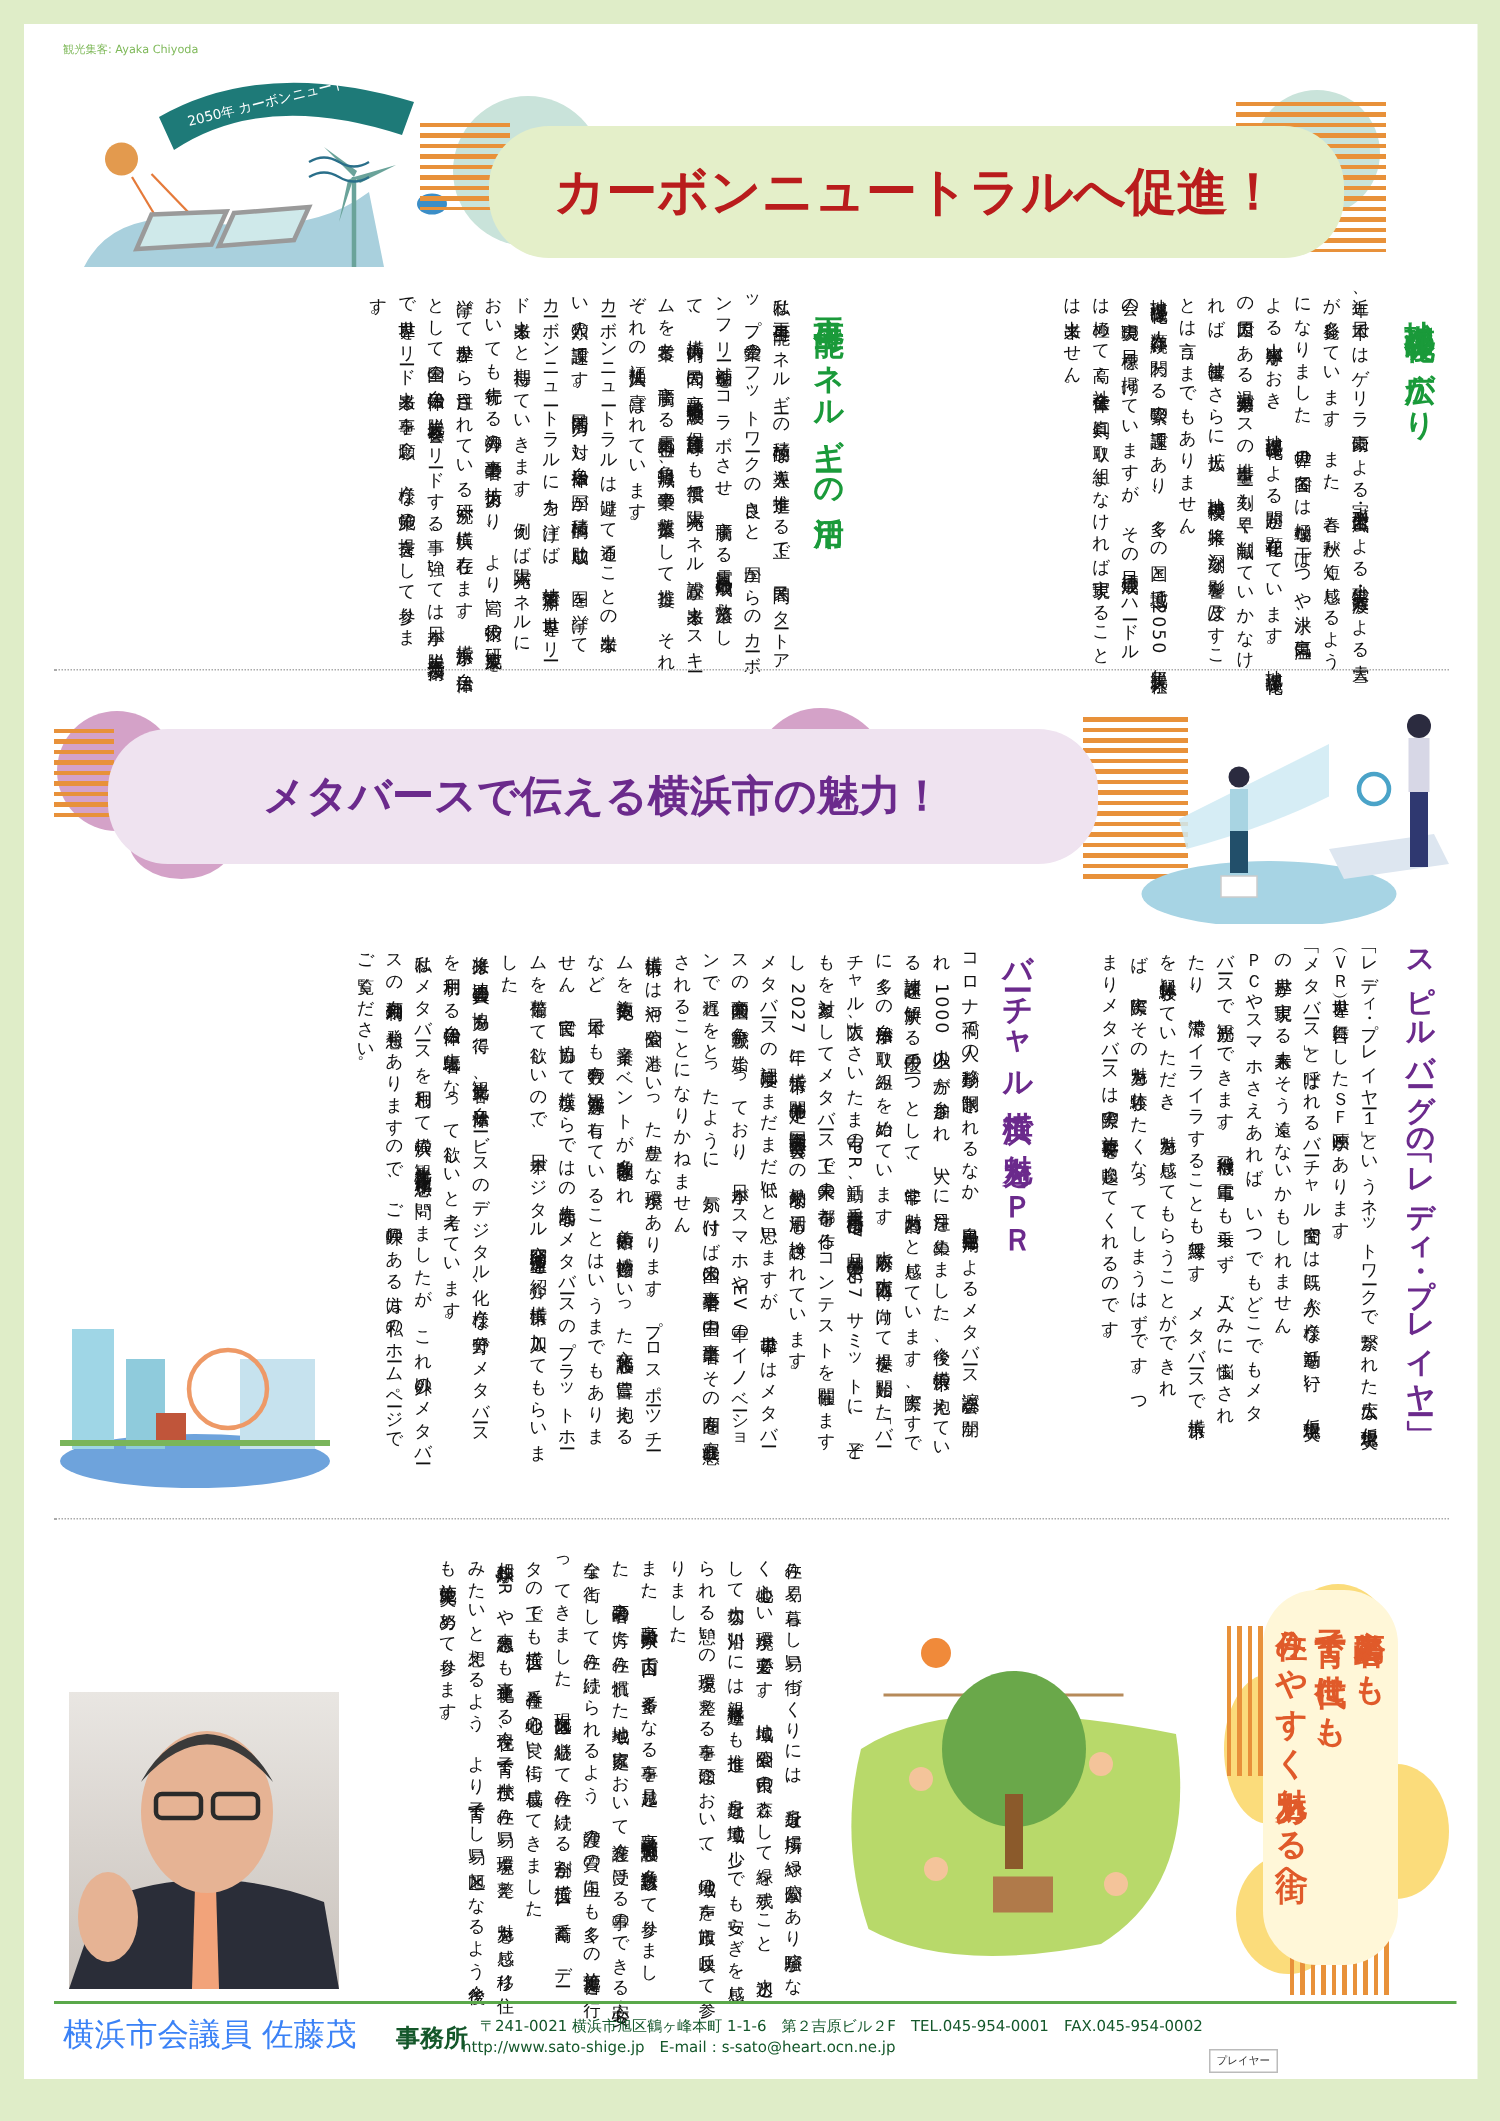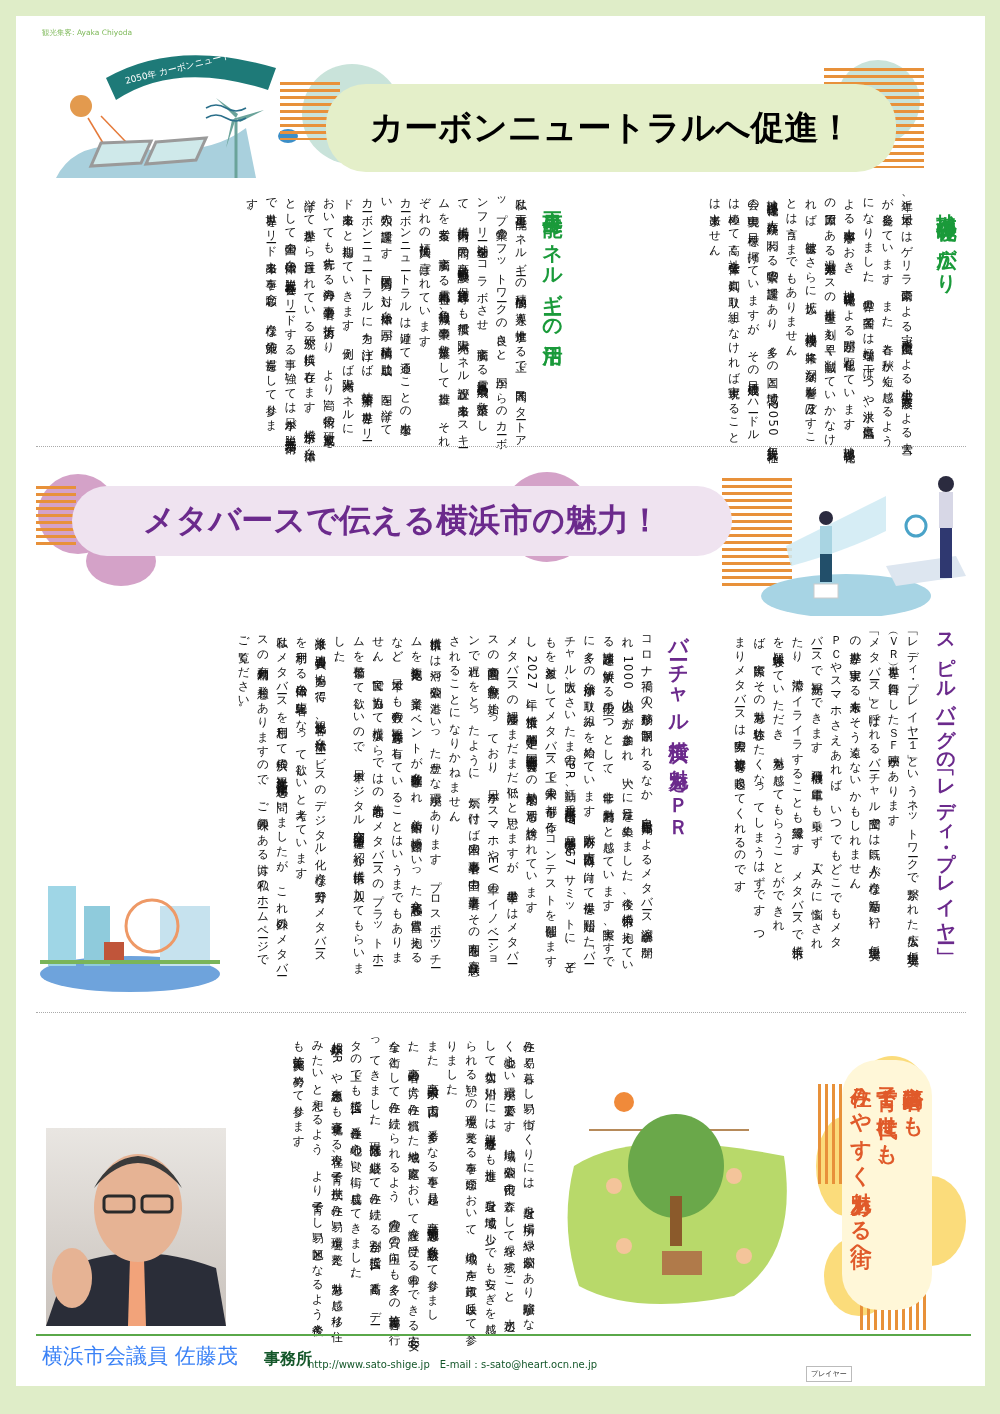--- a/index.html
+++ b/index.html
@@ -38,38 +38,38 @@
       <path d="M190 80 L170 60 L192 76 Z M190 80 L218 72 L194 84 Z M190 80 L180 110 L186 82 Z" fill="#6aa39a"></path>
       <path d="M160 70 q10 -6 20 0 q10 6 20 0 M160 80 q10 -6 20 0 q10 6 20 0" stroke="#2a6f8a" fill="none" stroke-width="1.5"></path>
       <ellipse cx="242" cy="98" rx="10" ry="7" fill="#3b8ec7"></ellipse>
     </svg>
   </div>
 
   <div class="blob" style="left:286px;top:48px;width:100px;height:100px;background:#c9e3da"></div>
   <div class="blob" style="left:820px;top:44px;width:84px;height:84px;background:#c9e3da"></div>
   <div class="stripes" style="left:264px;top:66px;width:60px;height:58px"></div>
   <div class="stripes" style="left:808px;top:52px;width:100px;height:100px"></div>
-  <div class="banner" style="left:310px;top:68px;width:570px;height:88px;background:#e4efc9;font-size:34px;color:#000000">カーボンニュートラルへ促進！</div>
+  <div class="banner" style="left:310px;top:68px;width:570px;height:88px;background:#e4efc9;font-size:34px;color:#b91c1c">カーボンニュートラルへ促進！</div>
 
   <div class="abs vhead" style="left:918px;top:182px;color:#1a9a3a">地球温暖化の広がり</div>
   <div class="abs vt" style="left:580px;top:174px;height:254px;width:320px">近年、日本ではゲリラ豪雨による冠水・大型台風による土砂災害・大寒波による大雪が多発しています。また、春と秋が短く感じるようになりました。世界の各国では極端な干ばつや洪水、高気温による山火事等がおき、地球温暖化による問題が顕在化しています。地球温暖化の原因である温室効果ガスの排出量を一刻も早く削減していかなければ、被害はさらに拡大し、地球規模の将来に深刻な影響を及ぼすことは言うまでもありません。
 地球温暖化は人類存続に関わる喫緊の課題であり、多くの国と地域で「2050年脱炭素社会の実現」の目標を掲げていますが、その目標達成のハードルは極めて高く社会全体で真剣に取り組まなければ実現することは出来ません。</div>
 
   <div class="abs vhead" style="left:524px;top:180px;color:#1a9a3a">再生可能エネルギーの活用</div>
   <div class="abs vt" style="left:24px;top:174px;height:254px;width:490px">私は再生可能エネルギーの積極的な導入を推進する上で、民間スタートアップ企業のフットワークの良さと、国からのカーボンフリー補助金をコラボさせ、高騰する電気料金助成の救済策として、横浜市内の民間の高齢者福祉施設や保育施設等にも無償で太陽光パネル設置が出来るスキームを考案し、高騰する電気料金の負担軽減、事業の救援策として推奨し、それぞれの福祉法人に喜ばれています。
 カーボンニュートラルは避けて通ることの出来ない人類の課題です。民間活力に対し自治体や国が積極的に助成し、国を挙げてカーボンニュートラルに力を注げば、技術革新で世界をリード出来ると期待していきます。例えば太陽光パネルにおいても先行する海外の事業者の技術力より、より高い技術の研究成果を挙げて世界から注目されている研究が横浜に存在します。横浜市が自治体として全国の自治体の脱炭素社会をリードする事、強いては日本が脱炭素先進技術で世界をリード出来る事を念願し、様々な施策の提言をして参ります。</div>
 
   <div class="dotted" style="left:20px;top:430px;width:930px"></div>
 
   <div class="blob" style="left:22px;top:458px;width:80px;height:80px;background:#d4a2c8"></div>
   <div class="blob" style="left:70px;top:520px;width:70px;height:50px;background:#d4a2c8"></div>
   <div class="stripes" style="left:20px;top:470px;width:40px;height:60px"></div>
   <div class="blob" style="left:486px;top:456px;width:90px;height:90px;background:#d4a2c8"></div>
   <div class="stripes" style="left:706px;top:462px;width:70px;height:110px"></div>
-  <div class="banner" style="left:56px;top:470px;width:660px;height:70px;background:#efe3f0;font-size:32px;color:#6b2a8c">メタバースで伝える横浜市の魅力！</div>
+  <div class="banner" style="left:56px;top:470px;width:660px;height:90px;background:#efe3f0;font-size:28px;color:#6b2a8c">メタバースで伝える横浜市の魅力！</div>
 
   <div class="abs" style="left:740px;top:440px;width:225px;height:160px">
     <svg width="225" height="160" viewBox="0 0 225 160">
       <ellipse cx="90" cy="140" rx="85" ry="22" fill="#a7d4e4"></ellipse>
       <path d="M30 90 Q90 60 130 40 L130 75 Q90 95 35 110 Z" fill="#cfeaf3" opacity=".85"></path>
       <rect x="58" y="128" width="24" height="14" fill="#fff" stroke="#ccc"></rect>
       <circle cx="70" cy="62" r="7" fill="#2b2b3f"></circle>
       <rect x="64" y="70" width="12" height="30" fill="#a8d4e2"></rect>
       <rect x="64" y="98" width="12" height="28" fill="#224f6a"></rect>
       <polygon points="130,110 200,100 210,120 140,130" fill="#dde6f0"></polygon>
@@ -144,15 +144,16 @@
       <path d="M48 60 Q92 10 136 60 Q120 30 92 28 Q64 30 48 60 Z" fill="#3a3a3a"></path>
       <rect x="58" y="68" width="30" height="16" rx="4" fill="none" stroke="#2a2a2a" stroke-width="3"></rect>
       <rect x="96" y="68" width="30" height="16" rx="4" fill="none" stroke="#2a2a2a" stroke-width="3"></rect>
       <ellipse cx="26" cy="150" rx="20" ry="30" fill="#e6b394"></ellipse>
     </svg>
   </div>
 
   <div class="footer-line" style="left:20px;top:1318px;width:935px"></div>
   <div class="abs" style="left:26px;top:1326px;font-weight:normal;font-size:21px;color:#3b82f6;white-space:nowrap">横浜市会議員 佐藤茂</div>
   <div class="abs" style="left:248px;top:1333px;font-weight:bold;font-size:16px;color:#14572a">事務所</div>
+  <div class="abs" style="left:304px;top:1328px;font-size:10px;color:#14572a;white-space:nowrap">〒241-0021 横浜市旭区鶴ヶ峰本町 1-1-6　第２吉原ビル２F　TEL.045-954-0001　FAX.045-954-0002</div>
   <div class="abs" style="left:292px;top:1342px;font-size:10px;color:#14572a;white-space:nowrap">http://www.sato-shige.jp　E-mail：s-sato@heart.ocn.ne.jp</div>
   <div class="abs" style="left:790px;top:1350px;font-size:7px;border:1px solid #bbb;padding:2px 4px;color:#333">プレイヤー</div>
 </div>
 
 </body></html>

